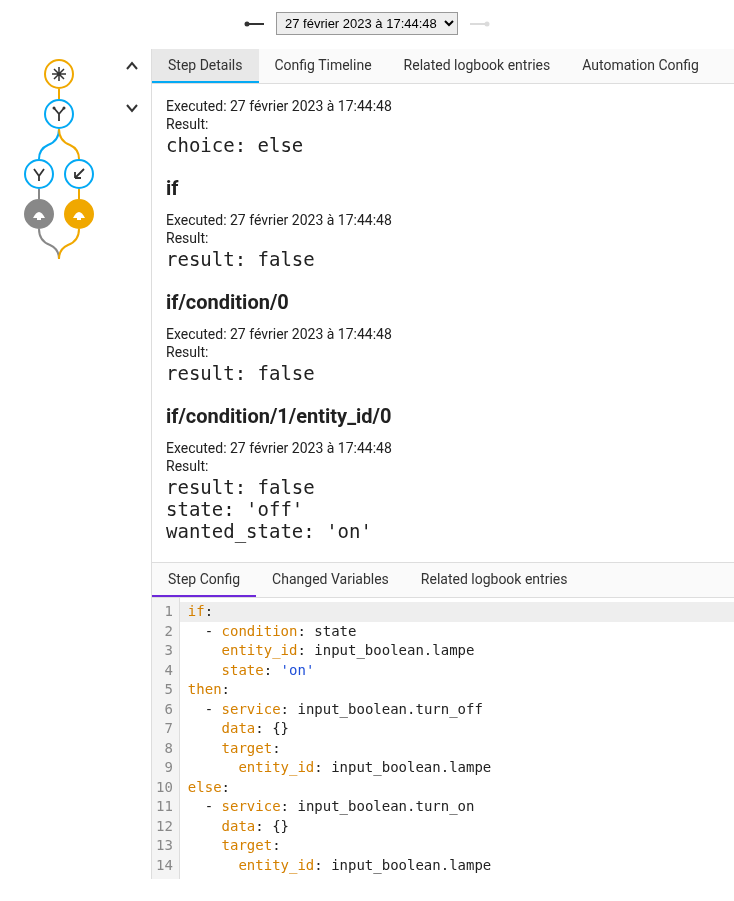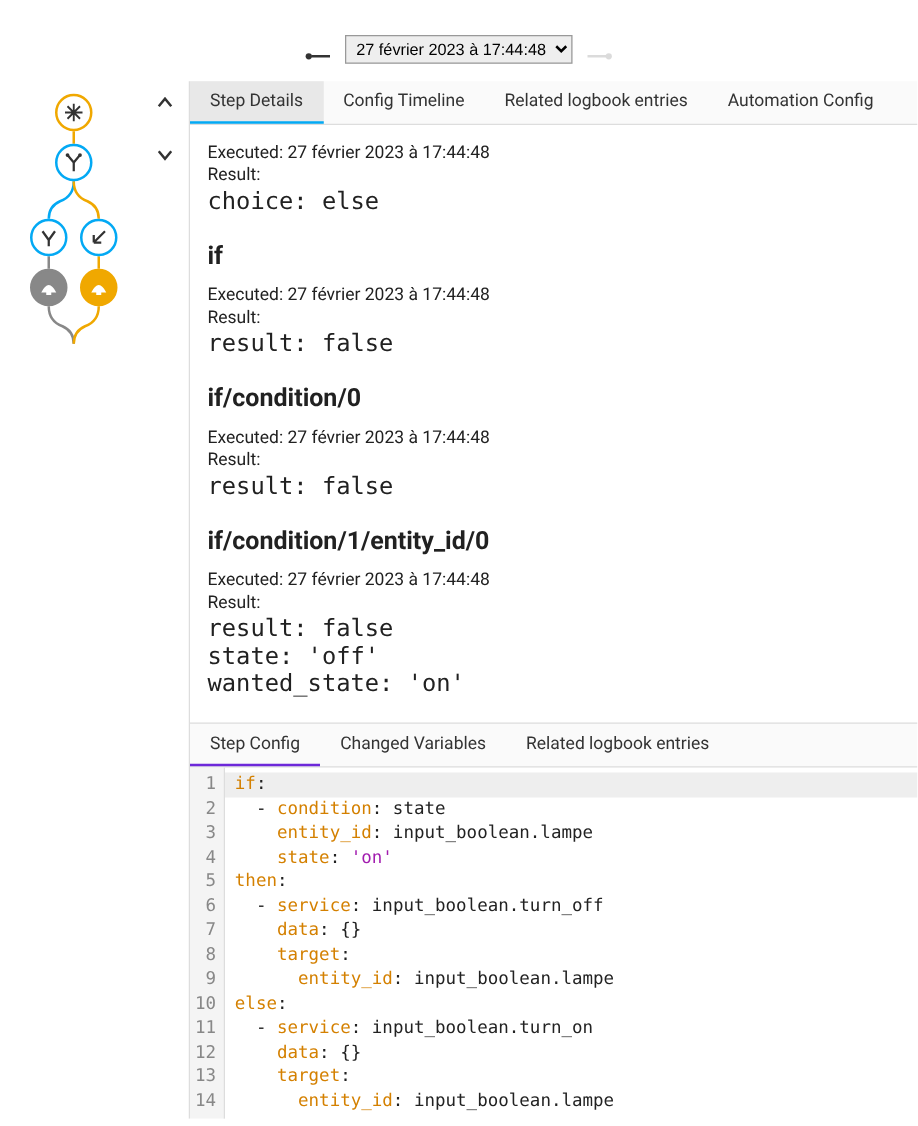--- a/index.html
+++ b/index.html
@@ -1,17 +1,17 @@
 <!DOCTYPE html>
 <html><head>
 <meta charset="utf-8">
 <style>
 * { box-sizing: border-box; margin: 0; padding: 0; }
 body { font-family: -apple-system, BlinkMacSystemFont, "Segoe UI", Roboto, sans-serif; font-size: 14px; color: #212121; background: #fff; width: 734px; }
-.topbar { display: flex; align-items: flex-end; justify-content: center; gap: 10px; padding: 28px 0 14px; }
+.topbar { display: flex; align-items: center; justify-content: center; gap: 10px; padding: 12px 0 14px; }
 .topbar .arrow-nav { display: inline-flex; align-items: center; cursor: pointer; }
 .topbar .arrow-nav.disabled { opacity: 0.35; cursor: default; }
 .topbar select { font-size: 13px; padding: 2px 4px; border: 1px solid #999; background: #eee; }
 .layout { display: flex; }
 .sidebar { width: 151px; padding: 10px 8px 0 18px; position: relative; }
 .node-col { position: relative; height: 260px; }
 .graph-nav { position: absolute; top: 8px; right: 10px; display: flex; flex-direction: column; gap: 24px; }
 .graph-nav .nav-btn { width: 18px; height: 18px; display: flex; align-items: center; justify-content: center; cursor: pointer; color: #333; }
 .node { position: absolute; width: 30px; height: 30px; border-radius: 50%; background: #fff; display: flex; align-items: center; justify-content: center; }
 .node.orange { border: 2px solid #f0a800; }
@@ -30,21 +30,21 @@
 .subtabbar { display: flex; border-top: 1px solid #ddd; border-bottom: 1px solid #ddd; background: #fafafa; margin-top: 16px; }
 .subtab { padding: 8px 16px; font-size: 14px; cursor: pointer; color: #333; }
 .subtab.active { border-bottom: 2px solid #6d28d9; }
 .code-area { display: flex; font-family: "Consolas", "Menlo", monospace; font-size: 14px; border-top: none; }
 .gutter { background: #f4f4f4; border-right: 1px solid #ddd; text-align: right; color: #888; padding: 4px 6px 4px 4px; user-select: none; }
 .gutter div { height: 19.5px; line-height: 19.5px; }
 .code-lines { padding: 4px 0 4px 8px; flex: 1; }
 .code-lines div { height: 19.5px; line-height: 19.5px; white-space: pre; }
 .code-lines .line-hl { background: #eee; margin-left: -8px; padding-left: 8px; }
 .tok-key { color: #d48000; }
-.tok-str { color: #a21caf; }
+.tok-str { color: #1d4ed8; }
 .tok-val { color: #222; }
 svg.edge { position: absolute; top: 0; left: 0; pointer-events: none; }
 </style>
 </head>
 <body>
 
 <div class="topbar">
   <span class="arrow-nav">
     <svg width="22" height="12" viewBox="0 0 22 6">
         <circle cx="3" cy="3" r="2.5" fill="#333"></circle>

